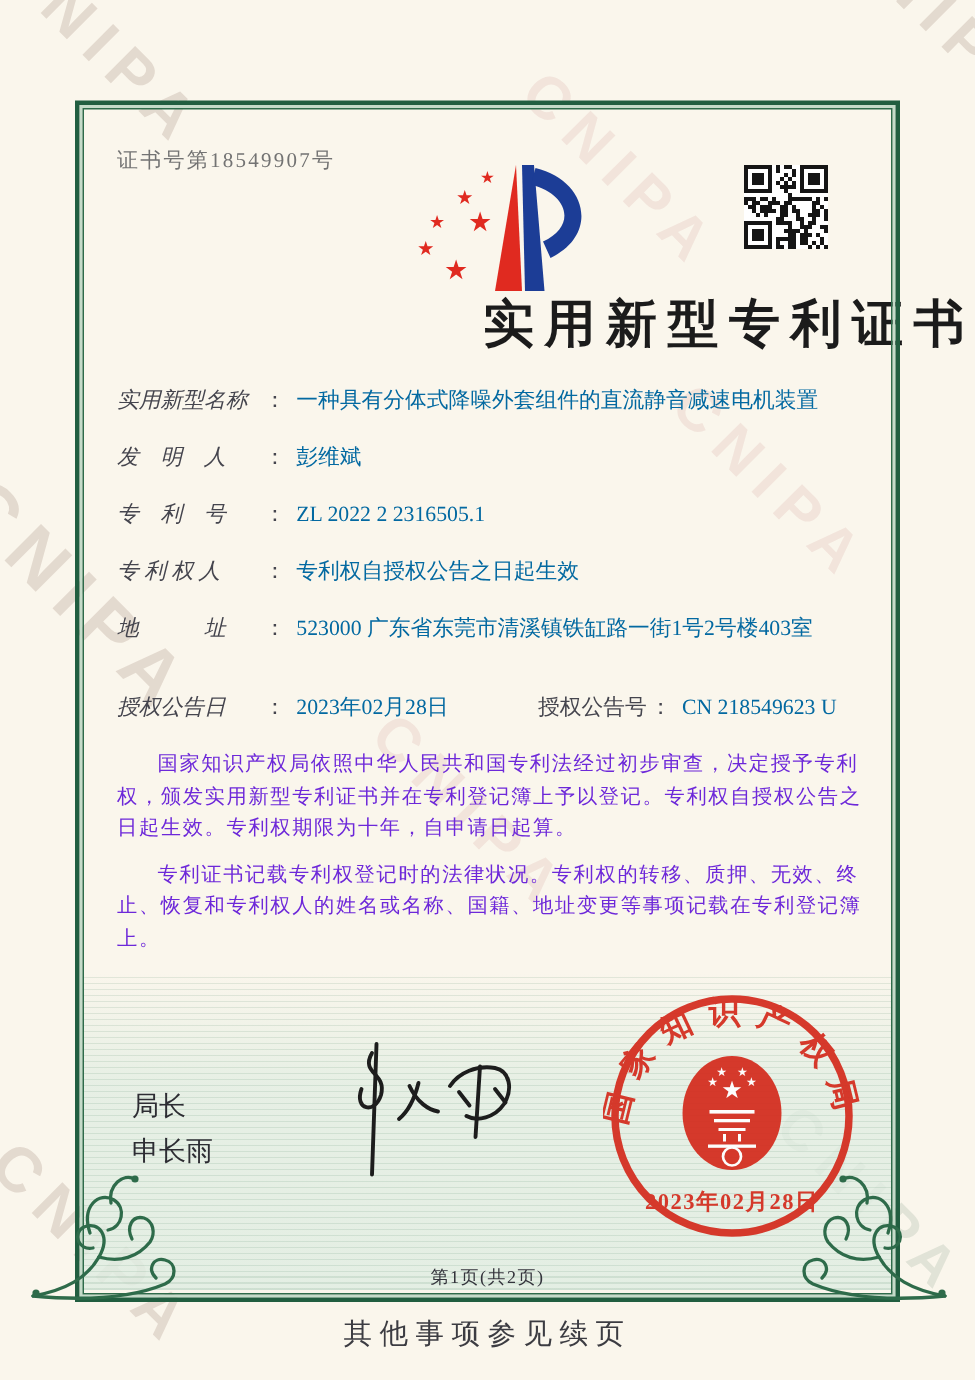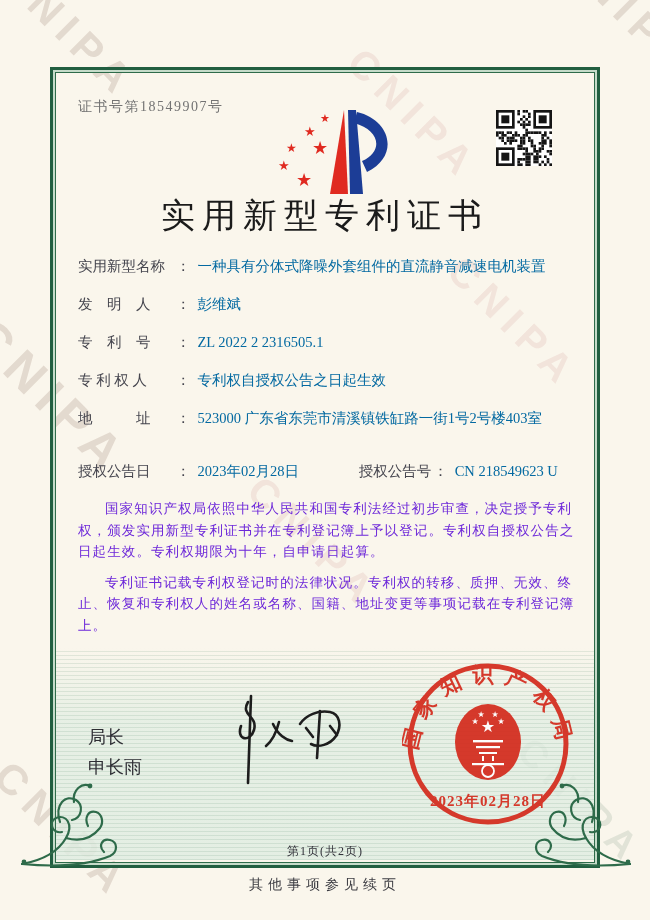--- a/index.html
+++ b/index.html
@@ -16,42 +16,42 @@
   .frame-inner{position:absolute;inset:2px;border:1px solid #2e6b4a;}
   
   .guilloche{position:absolute;left:55px;top:648px;width:540px;height:212px;z-index:1;
      background:
        repeating-linear-gradient(0deg, rgba(62,122,86,0.13) 0 1px, rgba(62,122,86,0) 1px 4px),
        linear-gradient(180deg, rgba(226,238,228,0) 0, rgba(224,237,226,0.75) 35%, rgba(224,237,226,0.85) 100%);}
   .content{position:absolute;inset:0;z-index:2;}
   .certno{position:absolute;left:78px;top:98px;font-size:14px;letter-spacing:1.5px;color:#737373;font-family:Liberation Serif, serif;}
   .logo{position:absolute;left:270px;top:104px;width:128px;height:92px;}
   .qr{position:absolute;left:496px;top:110px;width:56px;height:56px;background:#fff;}
-  .title{position:absolute;left:0;right:0;top:193px;text-align:center;font-size:34px;font-weight:normal;
+  .title{position:absolute;left:0;right:0;top:193px;text-align:right;font-size:34px;font-weight:bold;
          letter-spacing:7px;color:#1b1b1b;}
   .fields{position:absolute;left:78px;top:257px;width:500px;font-size:14.5px;color:#45454e;}
   .frow{height:38px;white-space:nowrap;}
-  .flabel{display:inline-block;min-width:96px;}
+  .flabel{display:inline-block;min-width:96px;font-style:italic;}
   .colon{margin:0 7px 0 2px;}
   .fvalue{color:#0369a1;}
   .grant{margin-top:15px;}
   .grant .pair2{margin-left:56px;}
   .body{position:absolute;left:78px;top:498px;width:498px;font-size:13.5px;line-height:21.5px;
         letter-spacing:1.1px;color:#6d28d9;}
   .body p{margin:0 0 9px 0;text-indent:2em;}
   .signer{position:absolute;left:88px;top:722px;font-family:"Liberation Sans","DejaVu Sans",sans-serif;
           font-size:18px;color:#2d2d33;line-height:30px;}
   .signature{position:absolute;left:178px;top:688px;z-index:2;}
   .seal{position:absolute;left:402px;top:658px;width:172px;height:176px;z-index:3;opacity:0.92;}
   .ornament{position:absolute;z-index:4;pointer-events:none;}
   .orn-left{left:14px;top:768px;}
   .orn-right{left:526px;top:768px;transform:scaleX(-1);}
   .pageno{position:absolute;left:0;right:0;top:843px;text-align:center;font-size:12px;
           letter-spacing:1px;color:#33333b;z-index:4;}
-  .note{position:absolute;left:0;right:0;top:876px;text-align:center;font-size:14px;
+  .note{position:absolute;left:0;right:0;top:876px;text-align:center;font-size:19px;
         letter-spacing:5px;color:#3c3c42;}
 </style>
 </head>
 <body>
 
 <div class="page">
 
   <div class="wm gray" style="left:-18px;top:6px;font-size:42px;">CNIPA</div>
   <div class="wm gray" style="left:540px;top:-14px;font-size:42px;">CNIPA</div>
   <div class="wm gray" style="left:-48px;top:368px;font-size:50px;">CNIPA</div>

